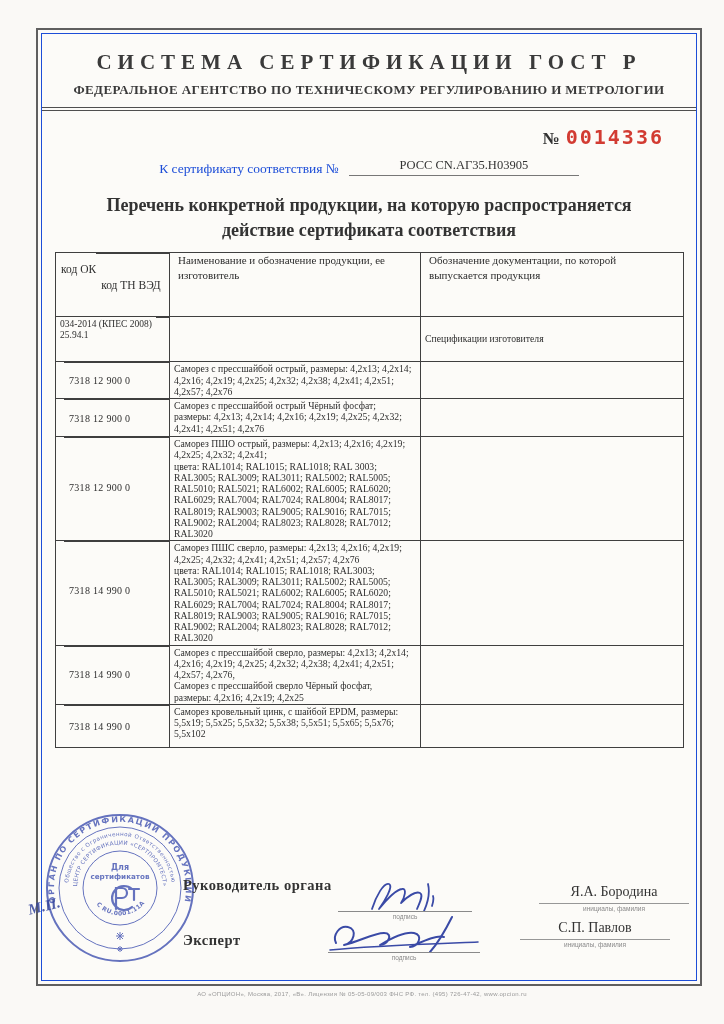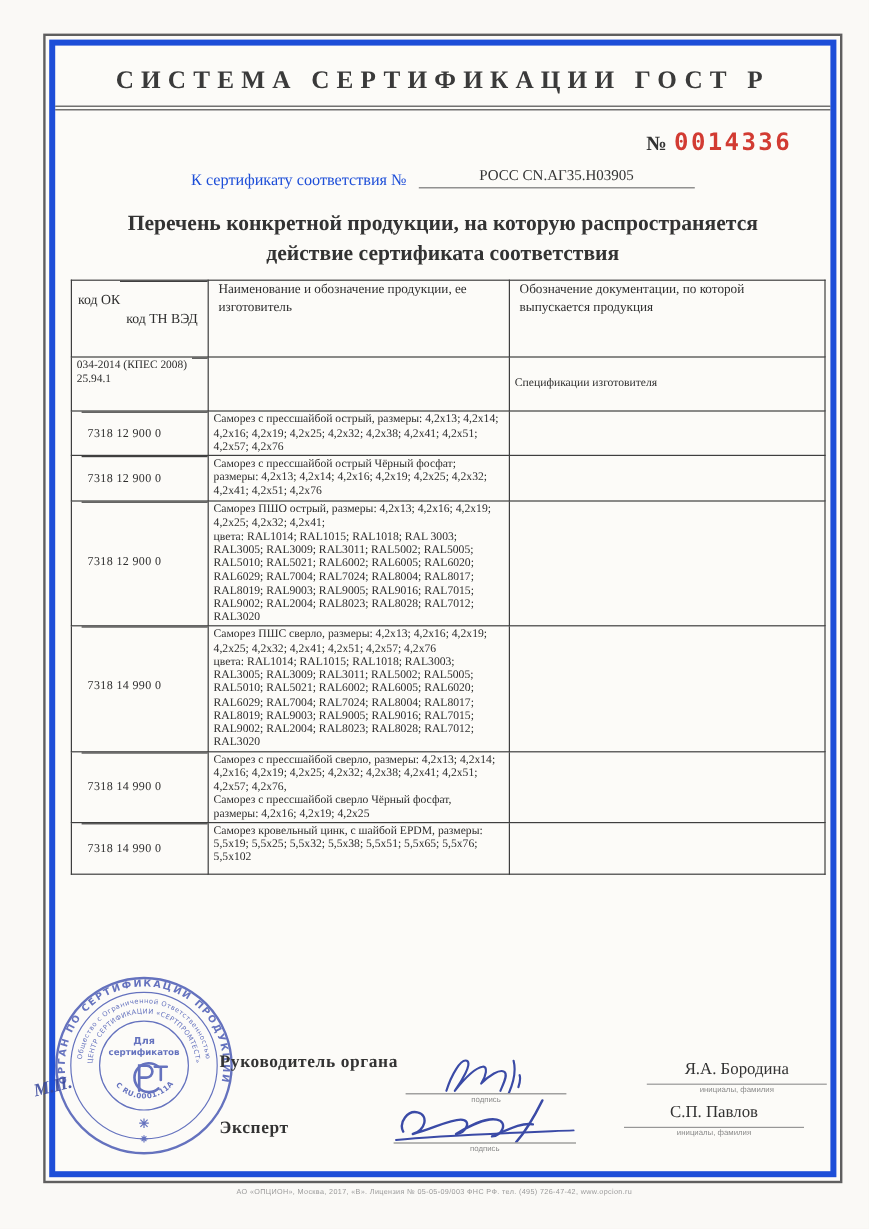--- a/index.html
+++ b/index.html
@@ -13,21 +13,21 @@
   }
   .page{position:absolute;inset:0;background:#faf9f6;}
 
   
   .frame-outer{
     position:absolute;left:36px;top:28px;width:662px;height:954px;
     border:2px solid #5f5f5f;background:#fcfbf8;
   }
   .frame-inner{
     position:absolute;left:3px;top:3px;right:3px;bottom:3px;
-    border:5px solid #1d4ed8;
+    border:1px solid #1d4ed8;
   }
 
   
   .doc-head{
     text-align:center;
     padding-top:16px;padding-bottom:9px;
     border-bottom:4px double #4f4f4f;
   }
   .sys-title{
     font-size:21px;font-weight:bold;letter-spacing:6px;color:#3a3a3a;
@@ -132,20 +132,21 @@
 </head>
 <body>
 
 <div class="page">
 
   <div class="frame-outer">
     <div class="frame-inner">
 
       <div class="doc-head">
         <div class="sys-title">СИСТЕМА СЕРТИФИКАЦИИ ГОСТ Р</div>
+        <div class="agency-title">ФЕДЕРАЛЬНОЕ АГЕНТСТВО ПО ТЕХНИЧЕСКОМУ РЕГУЛИРОВАНИЮ И МЕТРОЛОГИИ</div>
       </div>
 
       <div class="num-row">
         <span class="num-sign">№</span>
         <span class="num-value">0014336</span>
       </div>
 
 
       <div class="cert-row">
         <span class="cert-label">К сертификату соответствия №</span>

